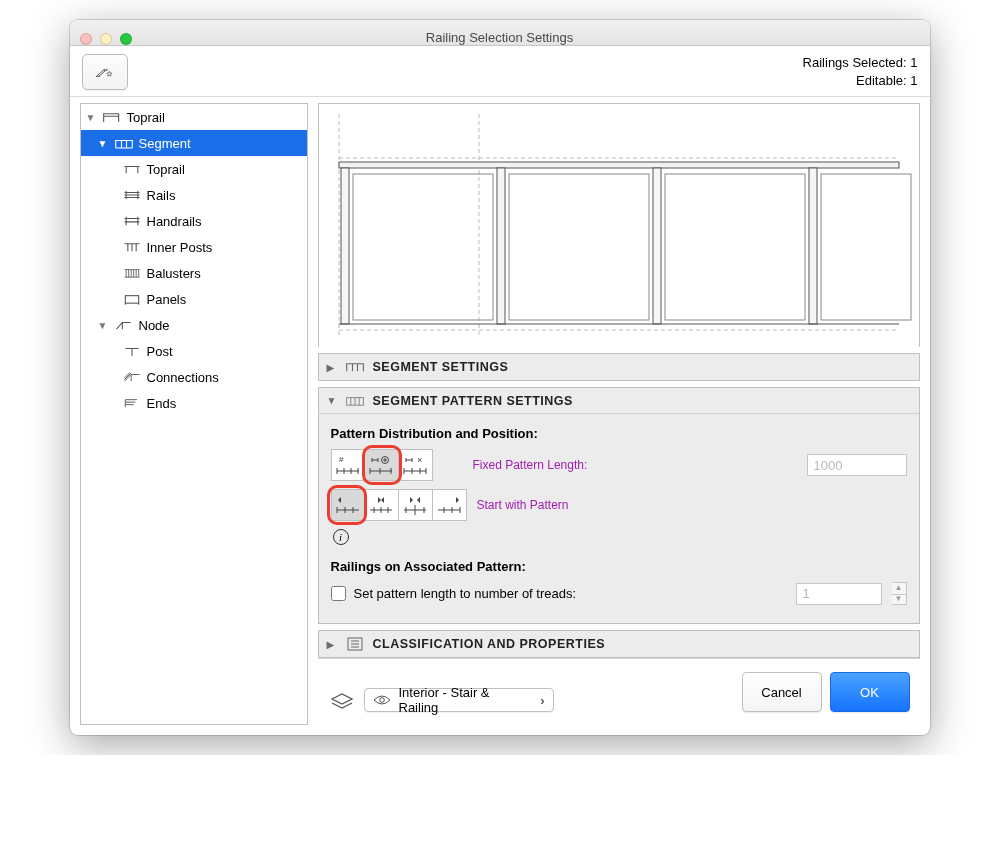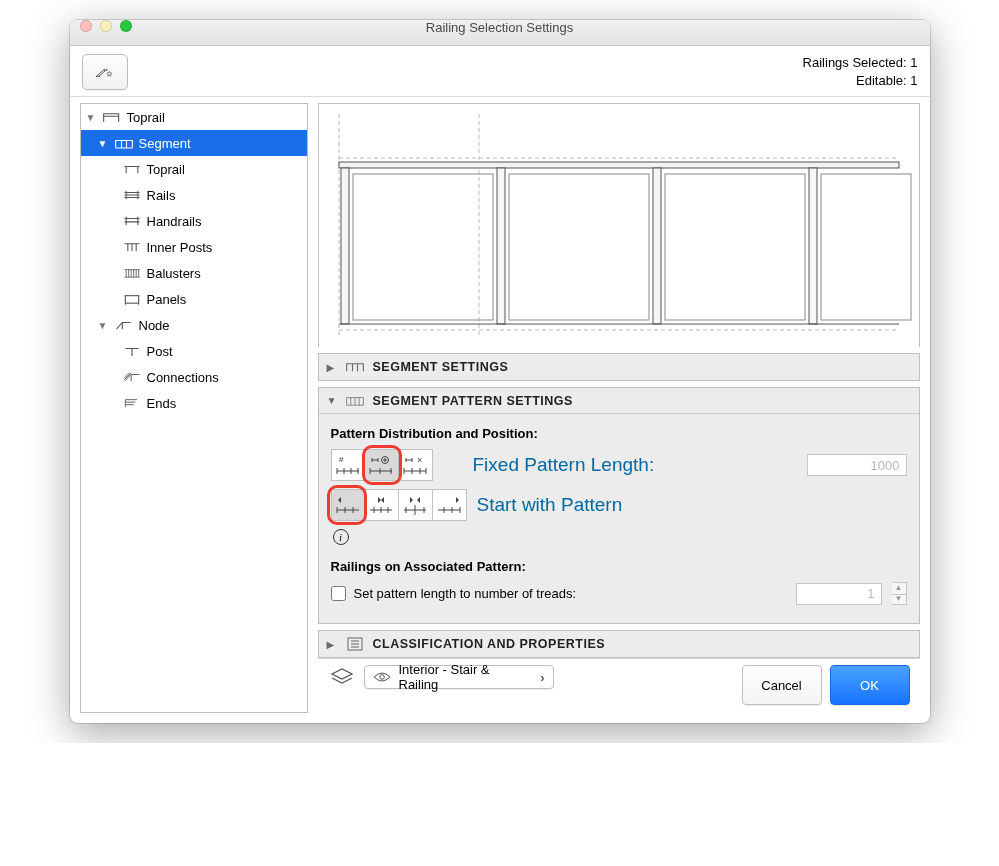--- a/index.html
+++ b/index.html
@@ -11,21 +11,21 @@
   background: #fff;
   border-radius: 8px;
   box-shadow: 0 10px 40px rgba(0,0,0,0.35), 0 0 0 1px rgba(0,0,0,0.15);
   overflow: hidden;
 }
 .titlebar {
   height: 26px;
   background: linear-gradient(#f0f0f0,#e4e4e4);
   border-bottom: 1px solid #c6c6c6;
   display: flex;
-  align-items: flex-start;
+  align-items: flex-end;
   position: relative;
 }
 .traffic { display: flex; gap: 8px; padding-left: 10px; }
 .dot { width: 12px; height: 12px; border-radius: 50%; border: 0.5px solid rgba(0,0,0,0.15); }
 .dot.red   { background:#febebe; }
 .dot.yel   { background:#fef0be; }
 .dot.grn   { background:#27c840; }
 .titlebar .title { position:absolute; left:0; right:0; text-align:center; font-size:13px; color:#4a4a4a; pointer-events:none; }
 
 .toolbar {
@@ -73,23 +73,23 @@
   border-bottom:1px solid #d0d0d0;
 }
 .panel-header.collapsed { border-bottom:none; }
 .panel-header .arrow { width:10px; color:#6a6a6a; font-size:10px; }
 .panel-header .ic { width:20px; display:flex; align-items:center; justify-content:center; }
 .panel-header .ttl { font-size:12.5px; font-weight:700; letter-spacing:0.5px; color:#222; }
 .panel-body { padding: 10px 12px; background:#ececec; }
 
 .section-label { font-size:13px; font-weight:600; color:#000; margin: 2px 0 8px 0; }
 .row { display:flex; align-items:center; gap:10px; margin-bottom:8px; }
-.row .field-label { font-size:19px; color:#0369a1; }
+.row .field-label { font-size:12px; color:#a21caf; }
 .input-txt {
-  height:22px; border:1px solid #c6c6c6; background:#fff; padding:0 6px; font-size:13px;text-align:right;
+  height:22px; border:1px solid #c6c6c6; background:#fff; padding:0 6px; font-size:13px;
 }
 .input-txt[disabled] { color:#b8b8b8; background:#fff; }
 .input-num { width:100px; }
 .stepper { display:flex; flex-direction:column; border:1px solid #c6c6c6; border-left:none; }
 .stepper div { width:14px; height:10.5px; font-size:8px; line-height:1; display:flex; align-items:center; justify-content:center; background:#f6f6f6; color:#999; }
 .stepper div + div { border-top:1px solid #c6c6c6; }
 
 .icon-row { display:flex; align-items:center; gap:0; position:relative; }
 .icon-btn {
   width:34px; height:32px; border:1px solid #c0c0c0; background:#fff;
@@ -100,21 +100,21 @@
 .highlight-ring {
   position:absolute; border:3px solid #ee3b2f; border-radius:10px; pointer-events:none; z-index:5;
 }
 
 .info-row { display:flex; align-items:center; gap:8px; font-size:13px; color:#000; margin:4px 0 14px 2px; }
 .info-row .info-ic { width:16px; height:16px; border:1.5px solid #333; border-radius:50%; display:flex; align-items:center; justify-content:center; font-size:11px; font-family: Georgia, serif; font-style:italic; }
 
 .checkbox-row { display:flex; align-items:center; gap:8px; font-size:13px; }
 .checkbox-row input[type=checkbox]{ width:15px; height:15px; }
 
-.layer-bar { display:flex; align-items:flex-start; gap:8px; padding:6px 10px; border-top:1px solid #d6d6d6; }
+.layer-bar { display:flex; align-items:flex-end; gap:8px; padding:13px 10px; border-top:1px solid #d6d6d6; }
 .layer-ic { width:28px; height:22px; display:flex; align-items:center; justify-content:center; }
 .layer-select {
   flex:1; max-width: 290px; height:24px; border:1px solid #bfbfbf; border-radius:4px;
   background:#fff; display:flex; align-items:center; padding:0 8px; font-size:13px; gap:8px;
   box-shadow: 0 1px 1px rgba(0,0,0,0.06);
 }
 .layer-select .eye { width:18px; display:flex; align-items:center; justify-content:center; }
 .layer-select .caret { margin-left:auto; color:#555; font-weight:bold; }
 .btn {
   height:40px; min-width:80px; border:1px solid #bfbfbf; border-radius:4px;

